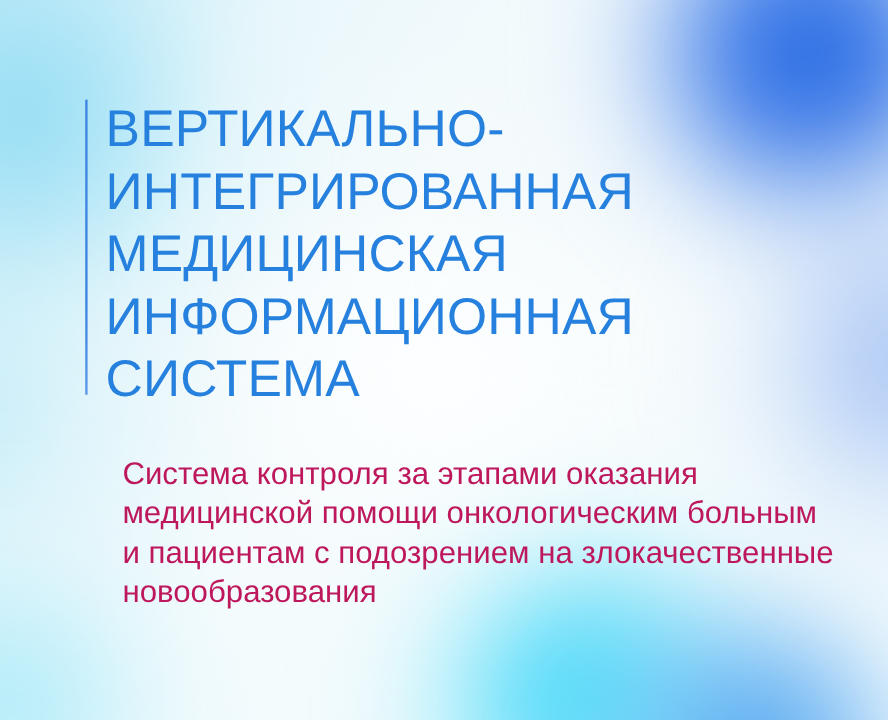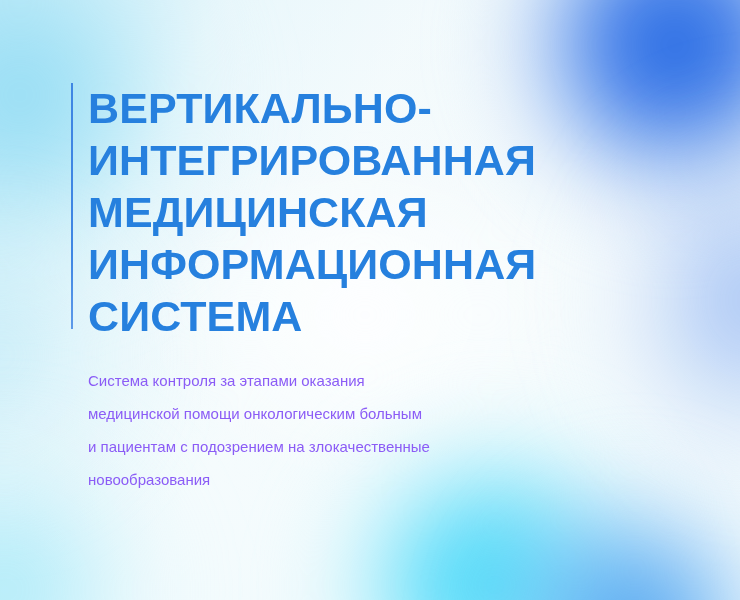--- a/index.html
+++ b/index.html
@@ -188,36 +188,36 @@
       #3f86e3 0%,
       #3f86e3 70%,
       #5e9ae9 100%);
   }
 
   .headline {
     margin: 0;
     font-size: 43px;
     line-height: 52px;
     letter-spacing: 0.1px;
-    font-weight: 700;
+    font-weight: 400;
     color: #2680de;
     white-space: pre-line;
     text-transform: uppercase;
   }
 
   .subtitle {
     position: absolute;
     left: 88px;
     top: 364px;
     width: 616px;
-    margin: 0;
-    font-size: 15px;
+    margin: 14px;
+    font-size: 26px;
     line-height: 33px;
     font-weight: 400;
-    color: #8b5cf6;
+    color: #be185d;
     white-space: pre-line;
   }
 </style>
 </head>
 <body>
 
 <div class="poster">
 
   <div class="bg-layer">
     <div class="blob blob-base"></div>

